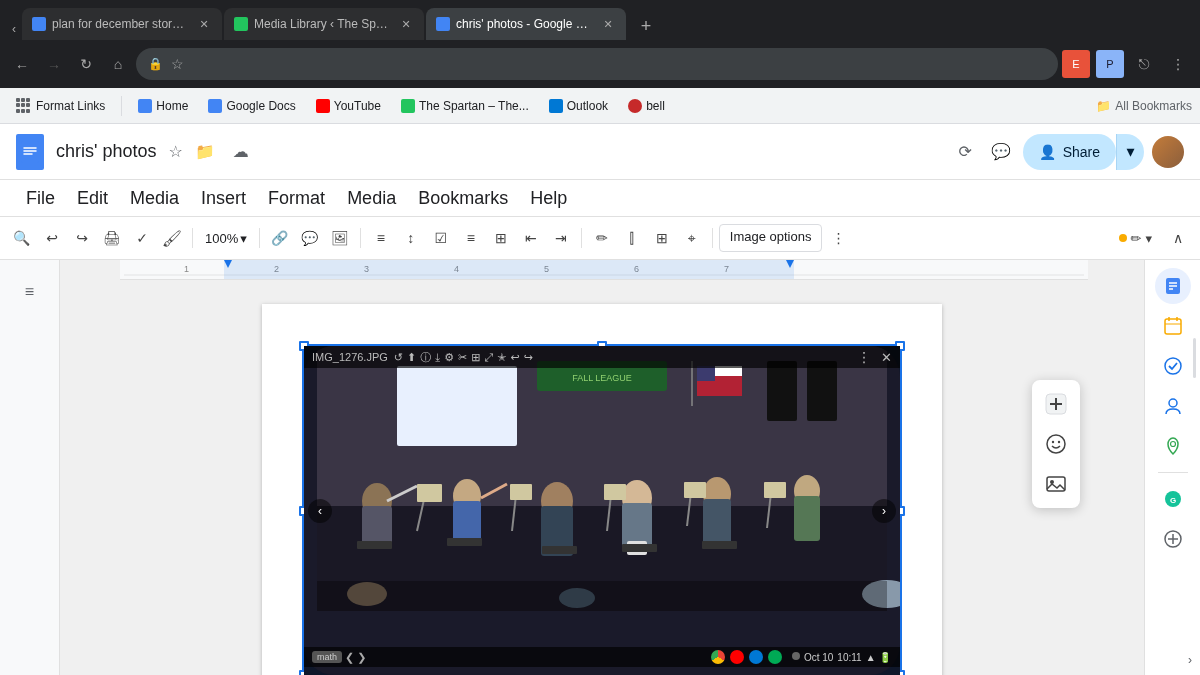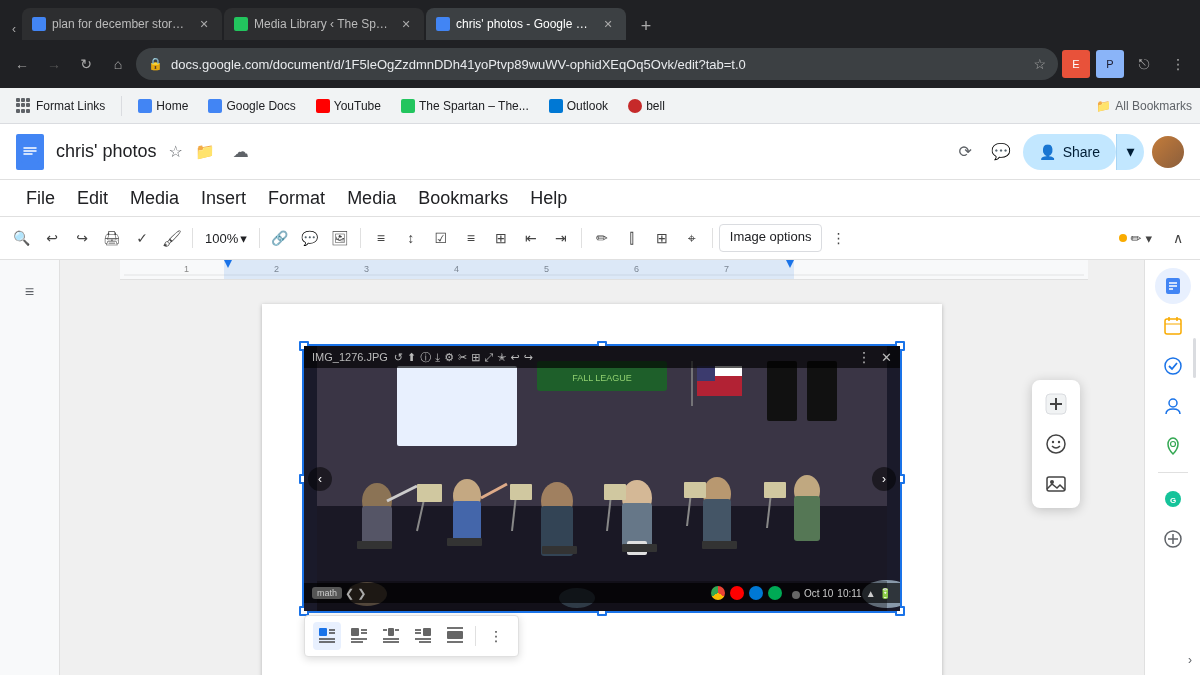--- a/index.html
+++ b/index.html
@@ -134,21 +134,20 @@
   </div>
 
   <div class="address-bar">
     <div class="nav-btn">←</div>
     <div class="nav-btn disabled">→</div>
     <div class="nav-btn">↻</div>
     <div class="nav-btn">⌂</div>
 
     <div class="url-bar">
       <span class="url-lock">🔒</span>
-      <span class="url-text">docs.google.com/document/d/1F5leOgZzdmnDDh41yoPtvp89wuWV-ophidXEqOq5Ovk/edit?tab=t.0</span>
       <span class="url-star">☆</span>
     </div>
 
     <div class="address-bar-icons">
       <div class="addr-icon" style="background:#e8523a; border-radius:3px; color:white; font-size:11px;">E</div>
       <div class="addr-icon" style="background:#8ab4f8; border-radius:3px; color:#1a1a2e; font-size:11px;">P</div>
       <div class="addr-icon">⎋</div>
       <div class="addr-icon">⋮</div>
     </div>
   </div>
@@ -355,21 +354,21 @@
                 <span class="img-icon">⊞</span>
                 <span class="img-icon">⤢</span>
                 <span class="img-icon">✭</span>
                 <span class="img-icon">↩</span>
                 <span class="img-icon">↪</span>
               </div>
               <span class="img-menu-btn" style="margin-left:auto;">⋮</span>
               <span style="color:#bbb; font-size:13px; cursor:pointer; margin-left:4px;">✕</span>
             </div>
 
-            <div style="height:265px; position:relative; overflow:hidden; background:#1a1a2a;">
+            <div style="height:329px; position:relative; overflow:hidden; background:#1a1a2a;border-radius:30px;">
               
               <svg width="100%" height="265" viewBox="0 0 570 265" xmlns="http://www.w3.org/2000/svg">
 
                 <rect width="570" height="265" fill="#2a2835"></rect>
 
                 <rect x="0" y="0" width="570" height="160" fill="#3a3545"></rect>
 
                 <rect x="80" y="20" width="120" height="80" fill="#e8f0fe" rx="2"></rect>
 
                 <rect x="220" y="15" width="130" height="30" fill="#1e5f2a" rx="3"></rect>
@@ -448,21 +447,21 @@
                 <span style="color:#aaa; font-size:11px; cursor:pointer;">❯</span>
               </div>
 
               <div style="display:flex; gap:5px; align-items:center; margin-left:auto;">
 
                 <div style="width:14px; height:14px; border-radius:50%; background:conic-gradient(#ea4335 0deg 120deg, #fbbc05 120deg 240deg, #34a853 240deg 360deg); flex-shrink:0;"></div>
                 <div style="width:14px; height:14px; border-radius:50%; background:#ff0000; flex-shrink:0;"></div>
                 <div style="width:14px; height:14px; border-radius:50%; background:#0078d4; flex-shrink:0;"></div>
                 <div style="width:14px; height:14px; border-radius:50%; background:#00aa55; flex-shrink:0;"></div>
               </div>
-              <div style="display:flex; align-items:flex-end; gap:4px; margin-left:4px;">
+              <div style="display:flex; align-items:flex-start; gap:4px; margin-left:4px;">
                 <span style="color:#ccc; font-size:9px; width:8px; height:8px; border-radius:50%; background:#666; display:inline-block;"></span>
                 <span style="color:#ccc; font-size:10px;">Oct 10</span>
                 <span style="color:#ccc; font-size:10px;">10:11</span>
                 <span style="color:#ccc; font-size:10px;">▲</span>
                 <span style="color:#ccc; font-size:10px;">🔋</span>
               </div>
             </div>
           </div>
 
           <div style="display:flex; align-items:center; gap:4px; padding:6px 8px; background:#fff; border:1px solid #e0e0e0; border-radius:4px; box-shadow:0 2px 8px rgba(0,0,0,0.15); position:absolute; bottom:-46px; left:0; white-space:nowrap; z-index:20;">

